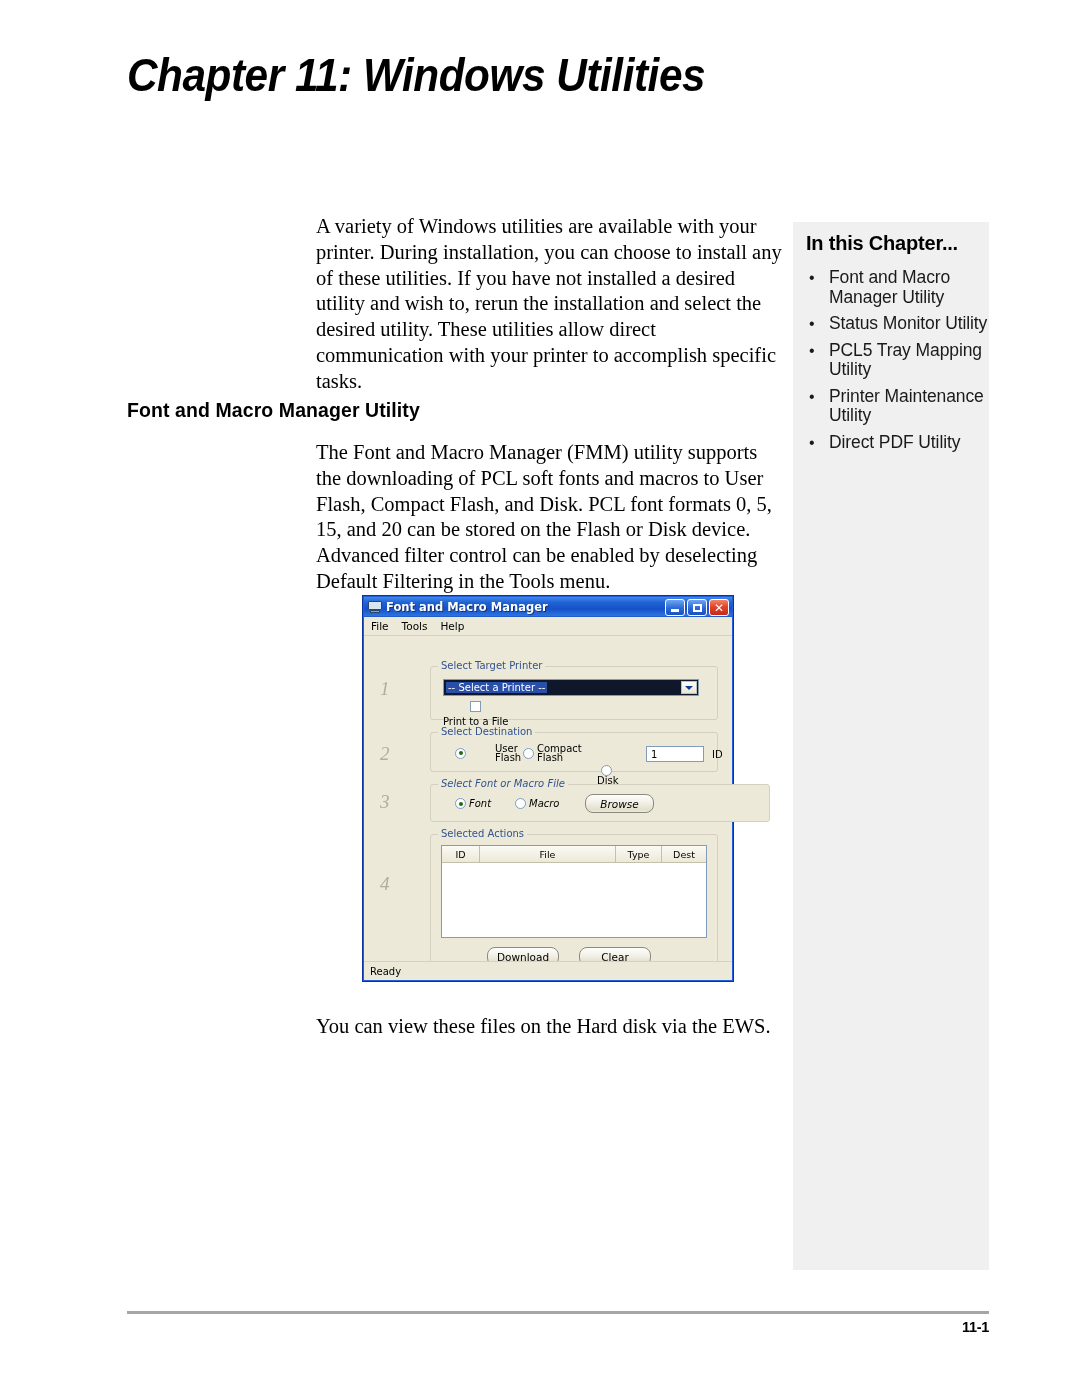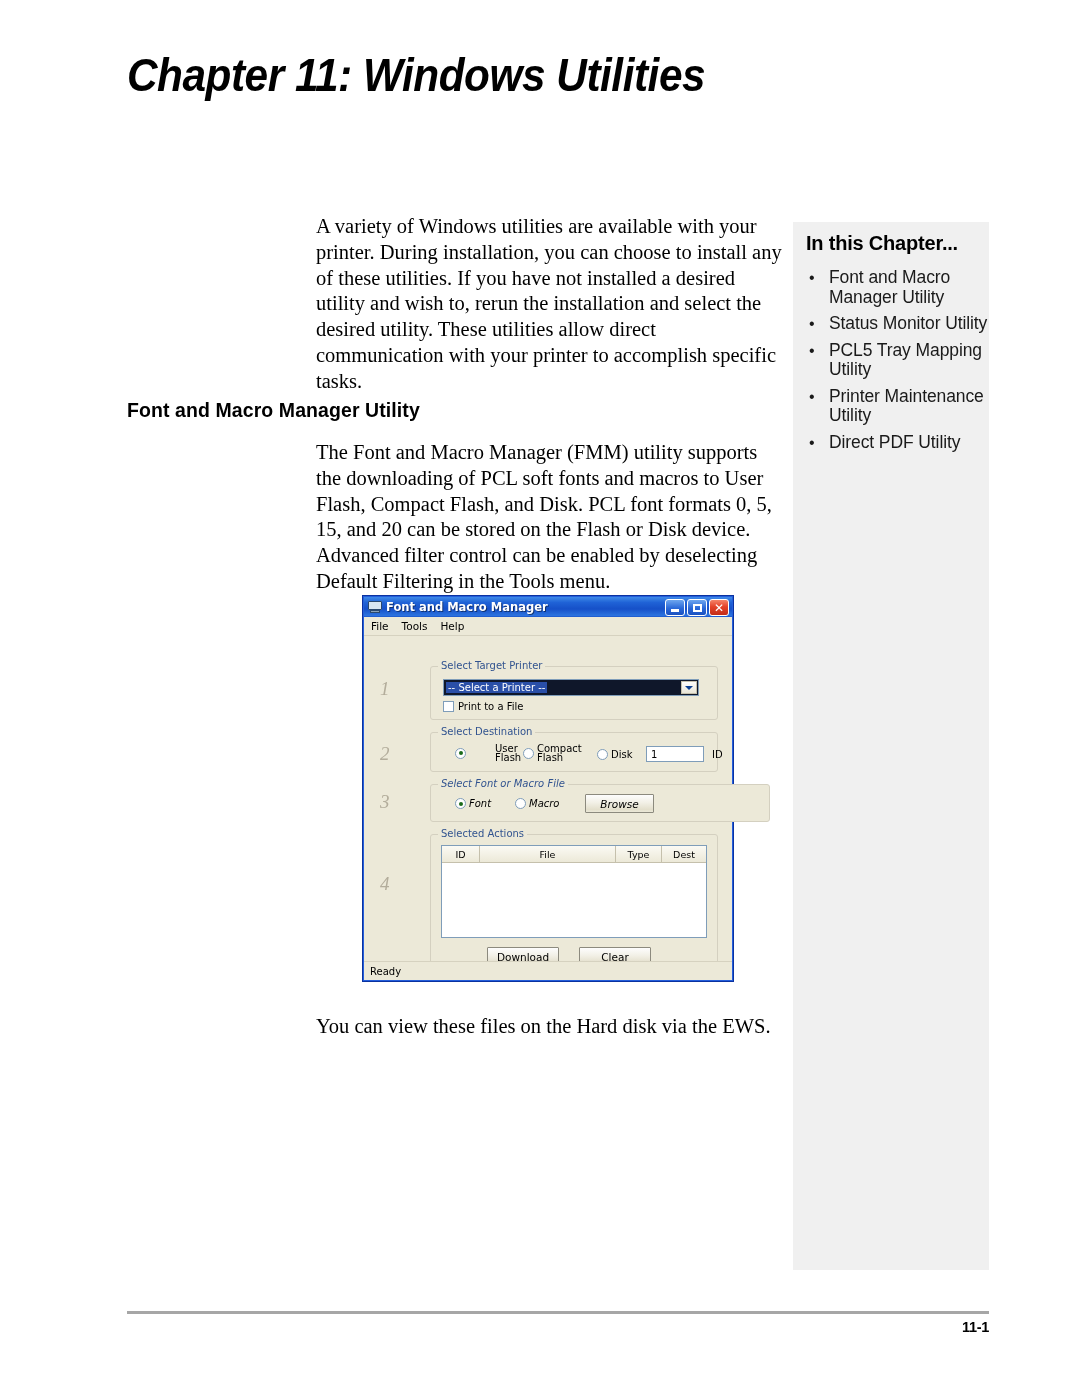--- a/index.html
+++ b/index.html
@@ -305,20 +305,21 @@
   }
 
   .cb-row {
     position: absolute;
     display: flex;
     align-items: center;
     gap: 4px;
     font-size: 10px;
     color: #000;
     font-family: "DejaVu Sans", sans-serif;
+    flex-direction: column;
   }
   .checkbox {
     width: 11px; height: 11px;
     background: #fff;
     border: 1px solid #7f9db9;
     box-sizing: border-box;
     flex: none;
   }
 
   .radio-row {
@@ -367,21 +368,21 @@
     position: absolute;
     font-size: 10px;
     color: #000;
     font-family: "DejaVu Sans", sans-serif;
   }
 
   .xp-pushbtn {
     position: absolute;
     background: linear-gradient(180deg,#fdfdfd 0%, #f2f0e6 45%, #e3dfcc 85%, #ece9d8 100%);
     border: 1px solid #8c8a7e;
-    border-radius: 1px;
+    border-radius: 8px;
     box-sizing: border-box;
     font-size: 10.5px;
     color: #000;
     display: flex;
     align-items: center;
     justify-content: center;
     font-family: "DejaVu Sans", sans-serif;
   }
 
   .listview {
@@ -531,21 +532,21 @@
             <span style="display:block">Flash</span>
           </span>
         </div>
         <div class="radio-row" style="left:92px; top:11px;">
           <span class="radio"></span>
           <span style="display:inline-block; line-height:9px;">
             <span style="display:block">Compact</span>
             <span style="display:block">Flash</span>
           </span>
         </div>
-        <div class="radio-row" style="left:166px; top:16px;">
+        <div class="radio-row" style="left:166px; top:32px;flex-direction:column;">
           <span class="radio"></span>
           <span class="radio-label2">Disk</span>
         </div>
         <div class="textinput" style="left:215px; top:13px; width:58px; height:16px;">1</div>
         <div class="plain-label" style="left:281px; top:16px;">ID</div>
       </div>
 
       <div class="group" style="left:66px; top:148px; width:340px; height:38px;font-style:italic;">
         <span class="group-label">Select Font or Macro File</span>
         <div class="radio-row" style="left:24px; top:13px;">

